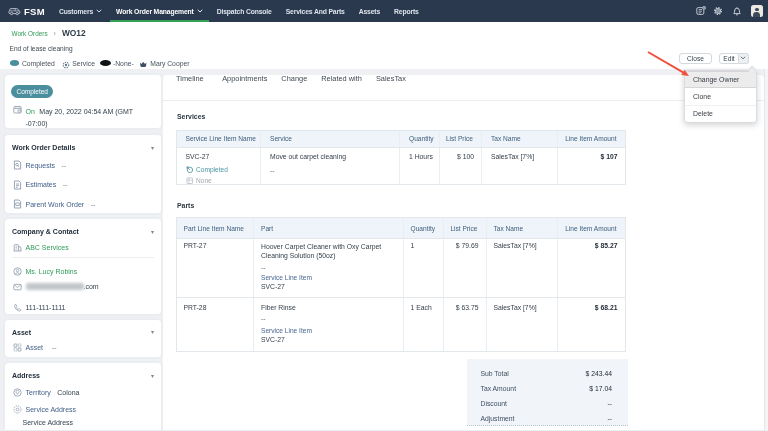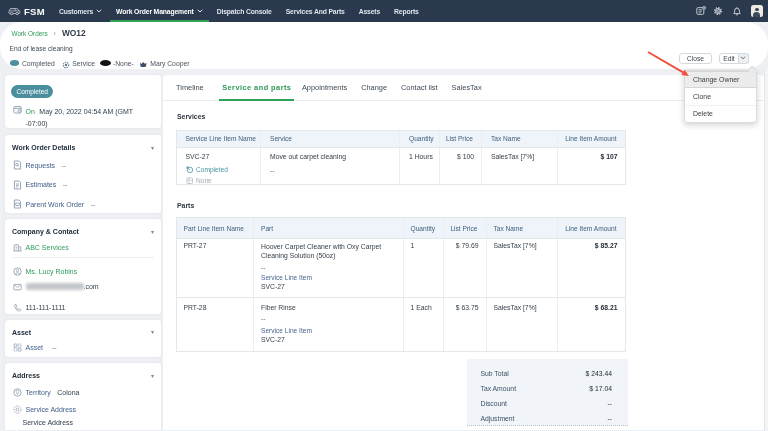--- a/index.html
+++ b/index.html
@@ -16,21 +16,21 @@
   .navitem.active { color:#fff; }
   .navitem.active::after { content:""; position:absolute; left:0; right:0; bottom:0; height:2px; background:#35a155; }
   .nav-chev { margin-left:3px; }
   .navright { margin-left:auto; display:flex; align-items:center; margin-right:5.5px; }
   .navicon { margin-left:9.5px; display:flex; align-items:center; }
   .avatar { width:11.5px; height:12px; border-radius:2.5px; background:#ece9e3; margin-left:9px; position:relative; overflow:hidden; }
   .avatar .head { position:absolute; left:4px; top:2.8px; width:3.5px; height:3.5px; border-radius:50%; background:#3c4a5e; }
   .avatar .torso { position:absolute; left:2.4px; top:7.4px; width:6.7px; height:5px; border-radius:3.4px 3.4px 0 0; background:#3c4a5e; }
 
   
-  .subheader { left:0; top:22px; width:768px; height:46.5px; background:#fff;border-radius:22px; }
+  .subheader { left:0; top:22px; width:768px; height:46.5px; background:#fff; }
   .crumb-row { position:absolute; left:11.5px; top:5.5px; display:flex; align-items:baseline; }
   .crumb-link { color:#2f9a59; font-size:6.4px; cursor:pointer; }
   .crumb-sep { color:#8a959e; font-size:7px; margin:0 6px; }
   .crumb-cur { color:#2e3d4c; font-size:8.4px; font-weight:bold; }
   .subtitle { position:absolute; left:9.5px; top:22.5px; color:#3f4b55; font-size:6.6px; }
   .badges { position:absolute; left:10px; top:31.5px; display:flex; align-items:center; }
   .badge { display:flex; align-items:center; margin-right:5.5px; }
   .badge-txt { color:#49535c; font-size:6.8px; margin-left:2.5px; }
   .dot { border-radius:50%; }
   .btns { position:absolute; right:19.5px; top:31px; display:flex; }
@@ -49,21 +49,21 @@
   .slink { font-size:7px; color:#43608a; cursor:pointer; }
   .sgreen { font-size:7px; color:#2f9a59; cursor:pointer; }
   .sdark { font-size:7px; color:#33424f; }
   .sdash { font-size:7px; color:#6e7883; }
   .pill { display:inline-block; margin:10px 0 0 6px; background:#4b8f9f; color:#fff; font-size:6.5px; border-radius:7px; padding:2.8px 5.5px 3px; }
   .divider { height:1px; background:#eceff2; margin:5px 7px 0 7px; }
 
   
   .main-card { left:163px; top:74.5px; width:601px; height:356.5px; background:#fff; border-radius:4px 4px 0 0; }
   .tabsbar { position:relative; height:26px; border-bottom:1px solid #ececec; display:flex; align-items:center; padding-left:11px; }
-  .tab { position:relative; height:26px; display:flex; align-items:center; padding:0 2px; margin-right:10px; font-size:7.4px; color:#3f4a54; cursor:pointer; white-space:nowrap; }
+  .tab { position:relative; height:26px; display:flex; padding:0 2px; margin-right:10px; font-size:7.4px; color:#3f4a54; cursor:pointer; white-space:nowrap; }
   .tab.active { color:#2b9a55; font-weight:bold; letter-spacing:.45px; }
   .tab.active::after { content:""; position:absolute; left:-1px; right:-1px; bottom:-1px; height:2px; background:#2fa25a; }
   .sec-title { position:absolute; left:14px; font-size:6.9px; font-weight:bold; color:#2b3640; }
 
   .tbl { position:absolute; left:12.5px; width:450px; border:1px solid #e2e7ec; background:#fff; }
   .trow { display:grid; }
   .tsrv { grid-template-columns:84.5px 139px 40px 42px 75.5px auto; }
   .tprt { grid-template-columns:77.5px 149.5px 40.5px 42.5px 71.5px auto; } .tprt .cell { padding-left:7px; }
   .cell { border-right:1px solid #e9eef3; padding-left:9px; padding-right:7px; overflow:hidden; }
   .cell:last-child { border-right:none; }
@@ -355,31 +355,28 @@
   <div class="srow" style="margin-top:5px;padding-left:17.5px;">
     <span class="sdark">Service Address</span>
   </div>
 </div>
 
 <div class="abs main-card">
   <div class="tabsbar">
     <div class="tab" style="margin-right:14.5px;">
         <span>Timeline</span>
       </div>
-    <div class="tab active" style="margin-right:6.5px;">
-        <span>Service and parts</span>
-      </div>
     <div class="tab">
         <span>Appointments</span>
       </div>
     <div class="tab">
         <span>Change</span>
       </div>
     <div class="tab">
-        <span>Contact list</span>
+        <span>Related with</span>
       </div>
     <div class="tab">
         <span>SalesTax</span>
       </div>
   </div>
 
   <div class="sec-title" style="top:38px;">Services</div>
 
   <div class="tbl" style="top:55px;">
     <div class="trow tsrv thead">

